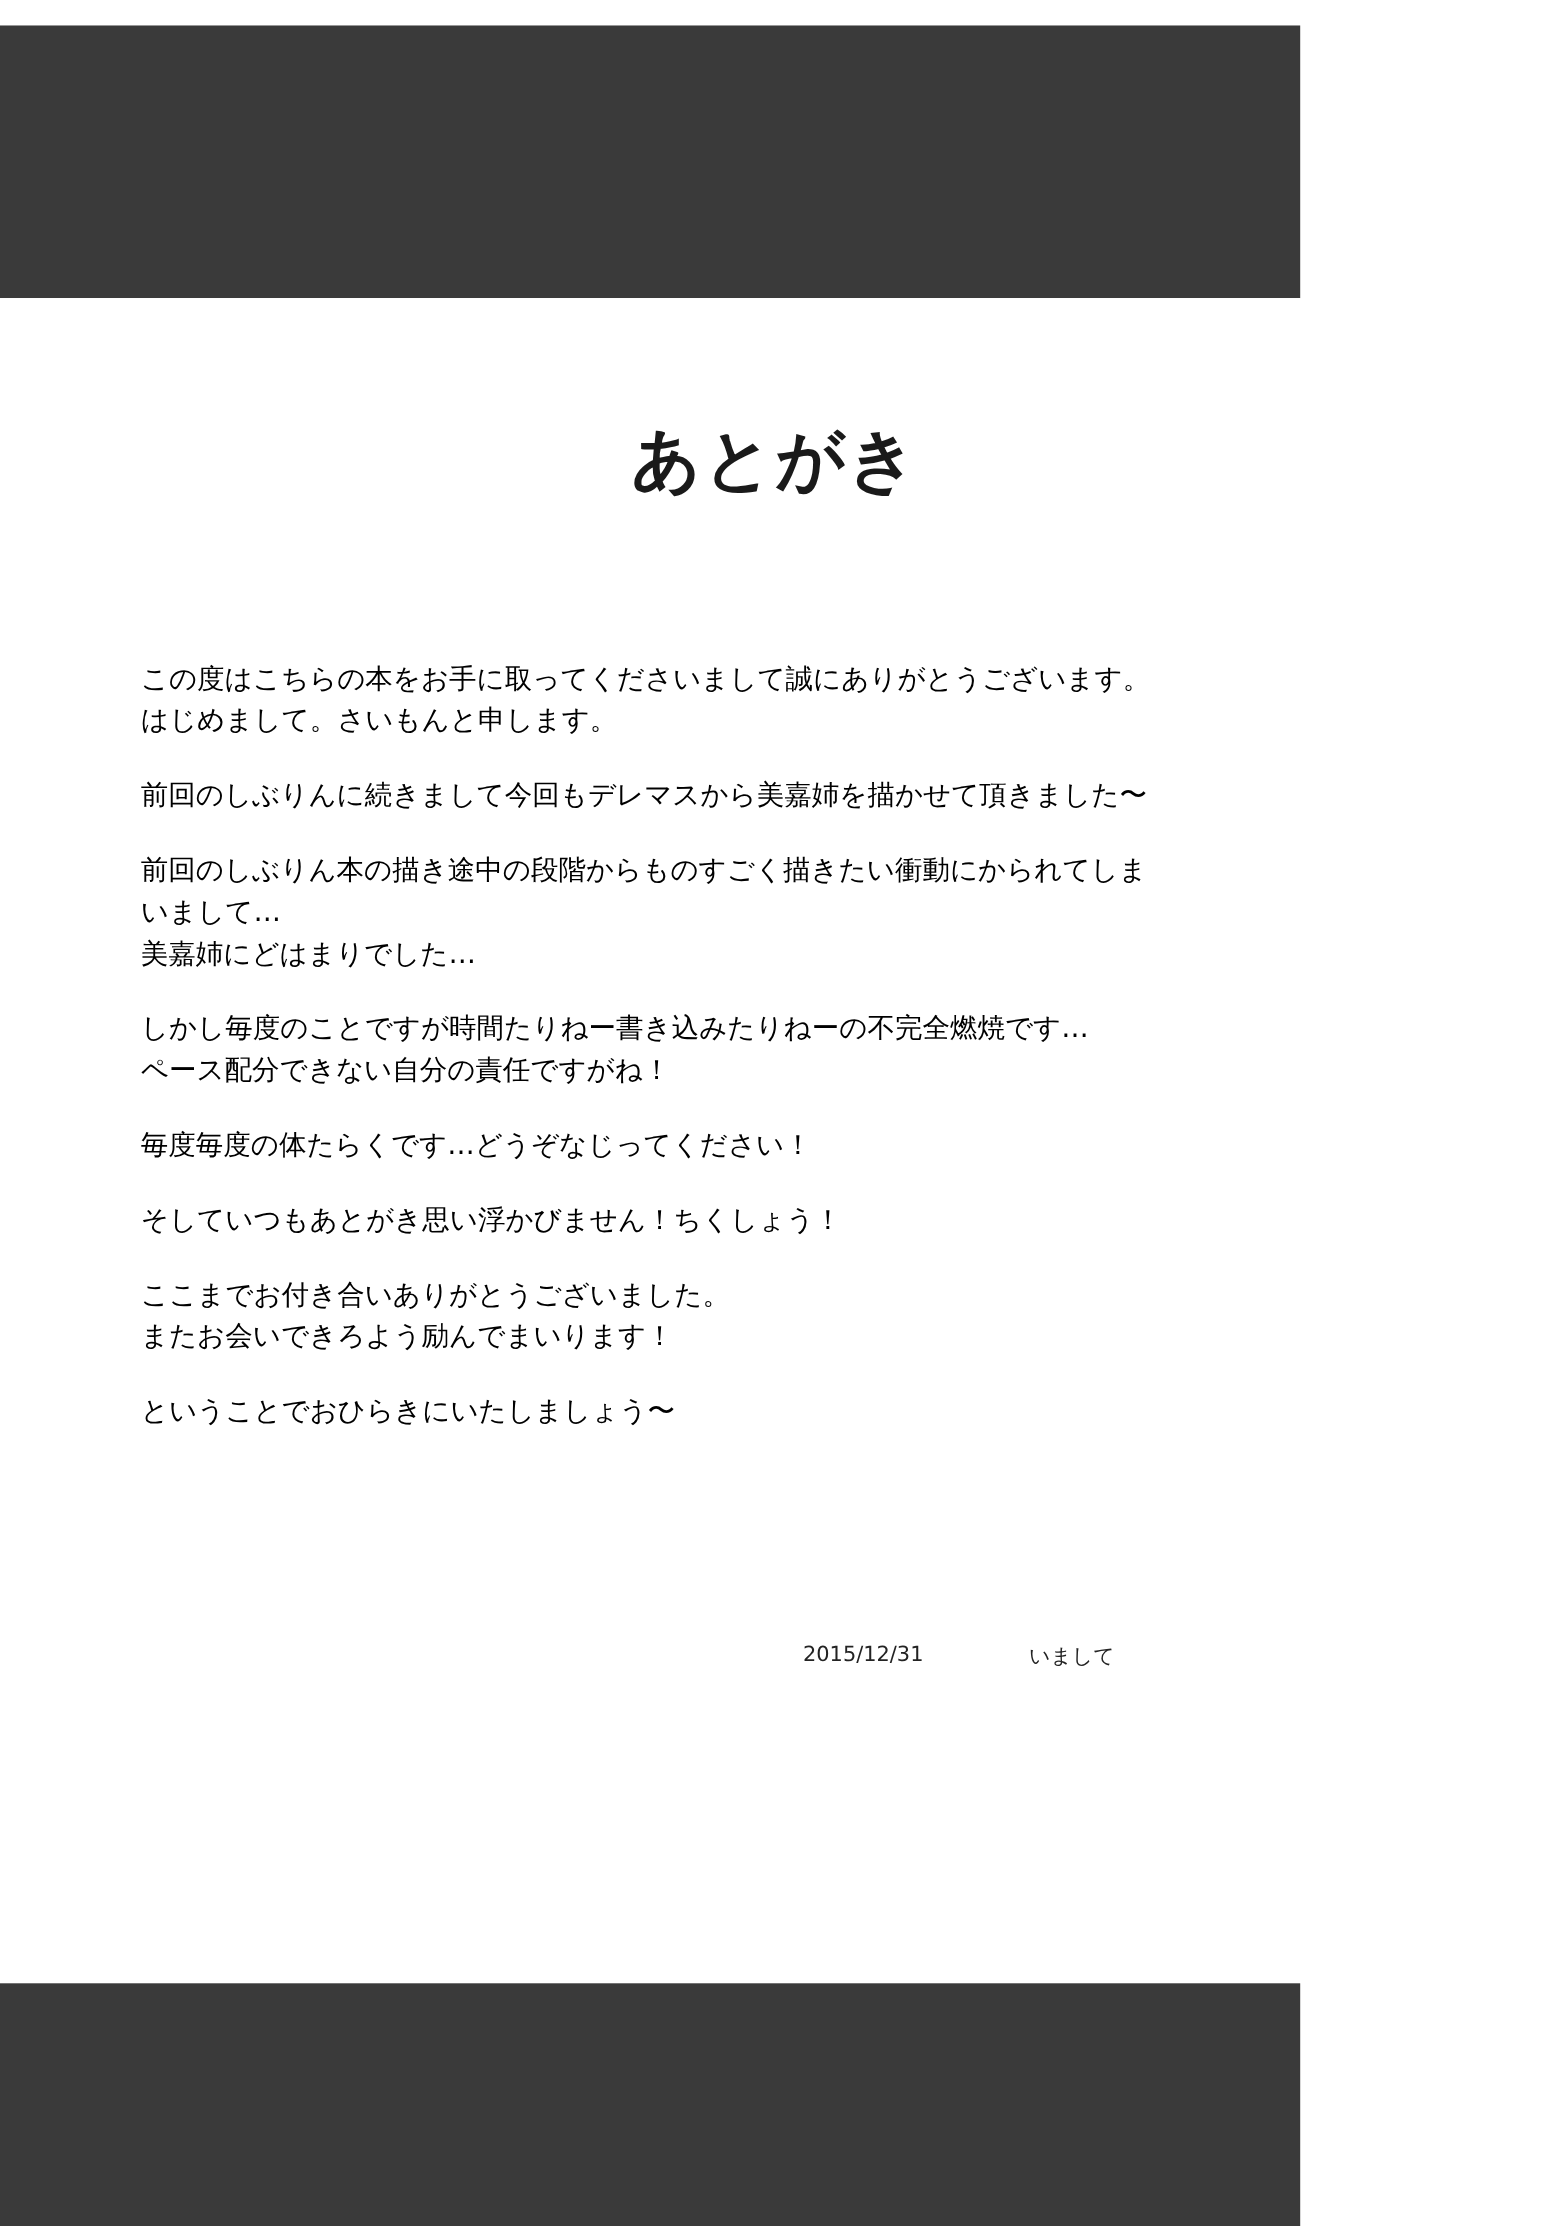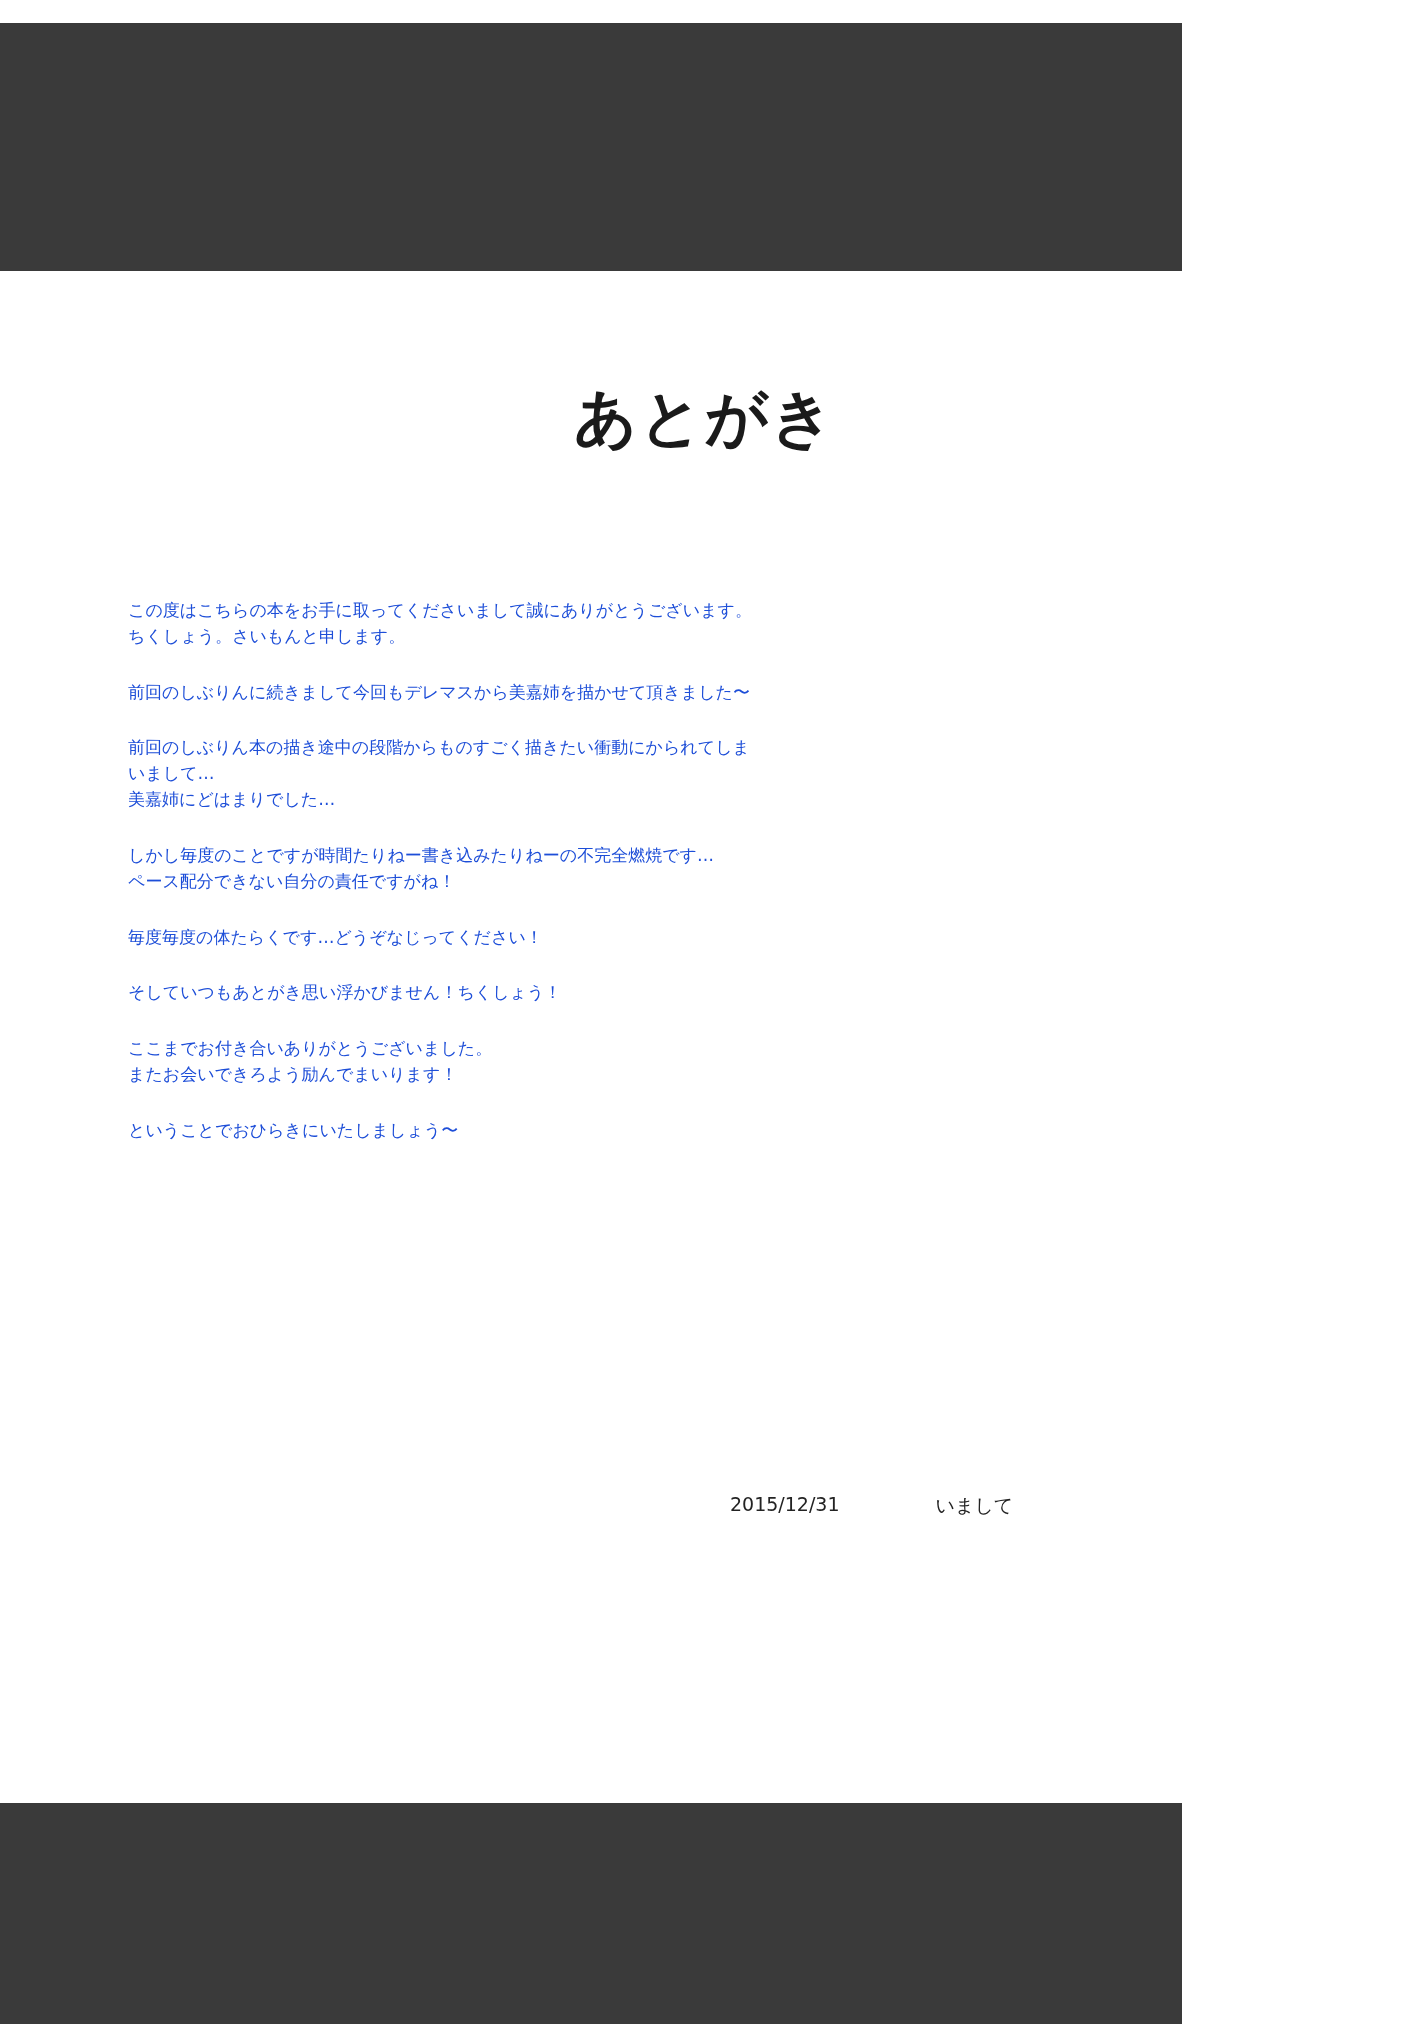--- a/index.html
+++ b/index.html
@@ -51,22 +51,22 @@
     font-size: 62px;
     font-weight: bold;
     color: #1a1a1a;
     letter-spacing: 2px;
   }
   .body-text {
     position: absolute;
     left: 128px;
     top: 327px;
     width: 1180px;
-    color: #1d4ed8;
-    font-size: 17px;
+    color: #000000;
+    font-size: 25px;
     line-height: 1.52;
   }
   .para {
     margin: 0 0 30px 0;
   }
   .para:last-child {
     margin-bottom: 0;
   }
   .line {
     display: block;
@@ -99,21 +99,21 @@
   <div class="band band-top"></div>
 
   <div class="sheet">
 
     <div class="title">あとがき</div>
 
     <div class="body-text">
 
       <p class="para">
         <span class="line">この度はこちらの本をお手に取ってくださいまして誠にありがとうございます。</span>
-        <span class="line">ちくしょう。さいもんと申します。</span>
+        <span class="line">はじめまして。さいもんと申します。</span>
       </p>
 
       <p class="para">
         <span class="line">前回のしぶりんに続きまして今回もデレマスから美嘉姉を描かせて頂きました〜</span>
       </p>
 
       <p class="para">
         <span class="line">前回のしぶりん本の描き途中の段階からものすごく描きたい衝動にかられてしま</span>
         <span class="line">いまして…</span>
         <span class="line">美嘉姉にどはまりでした…</span>

